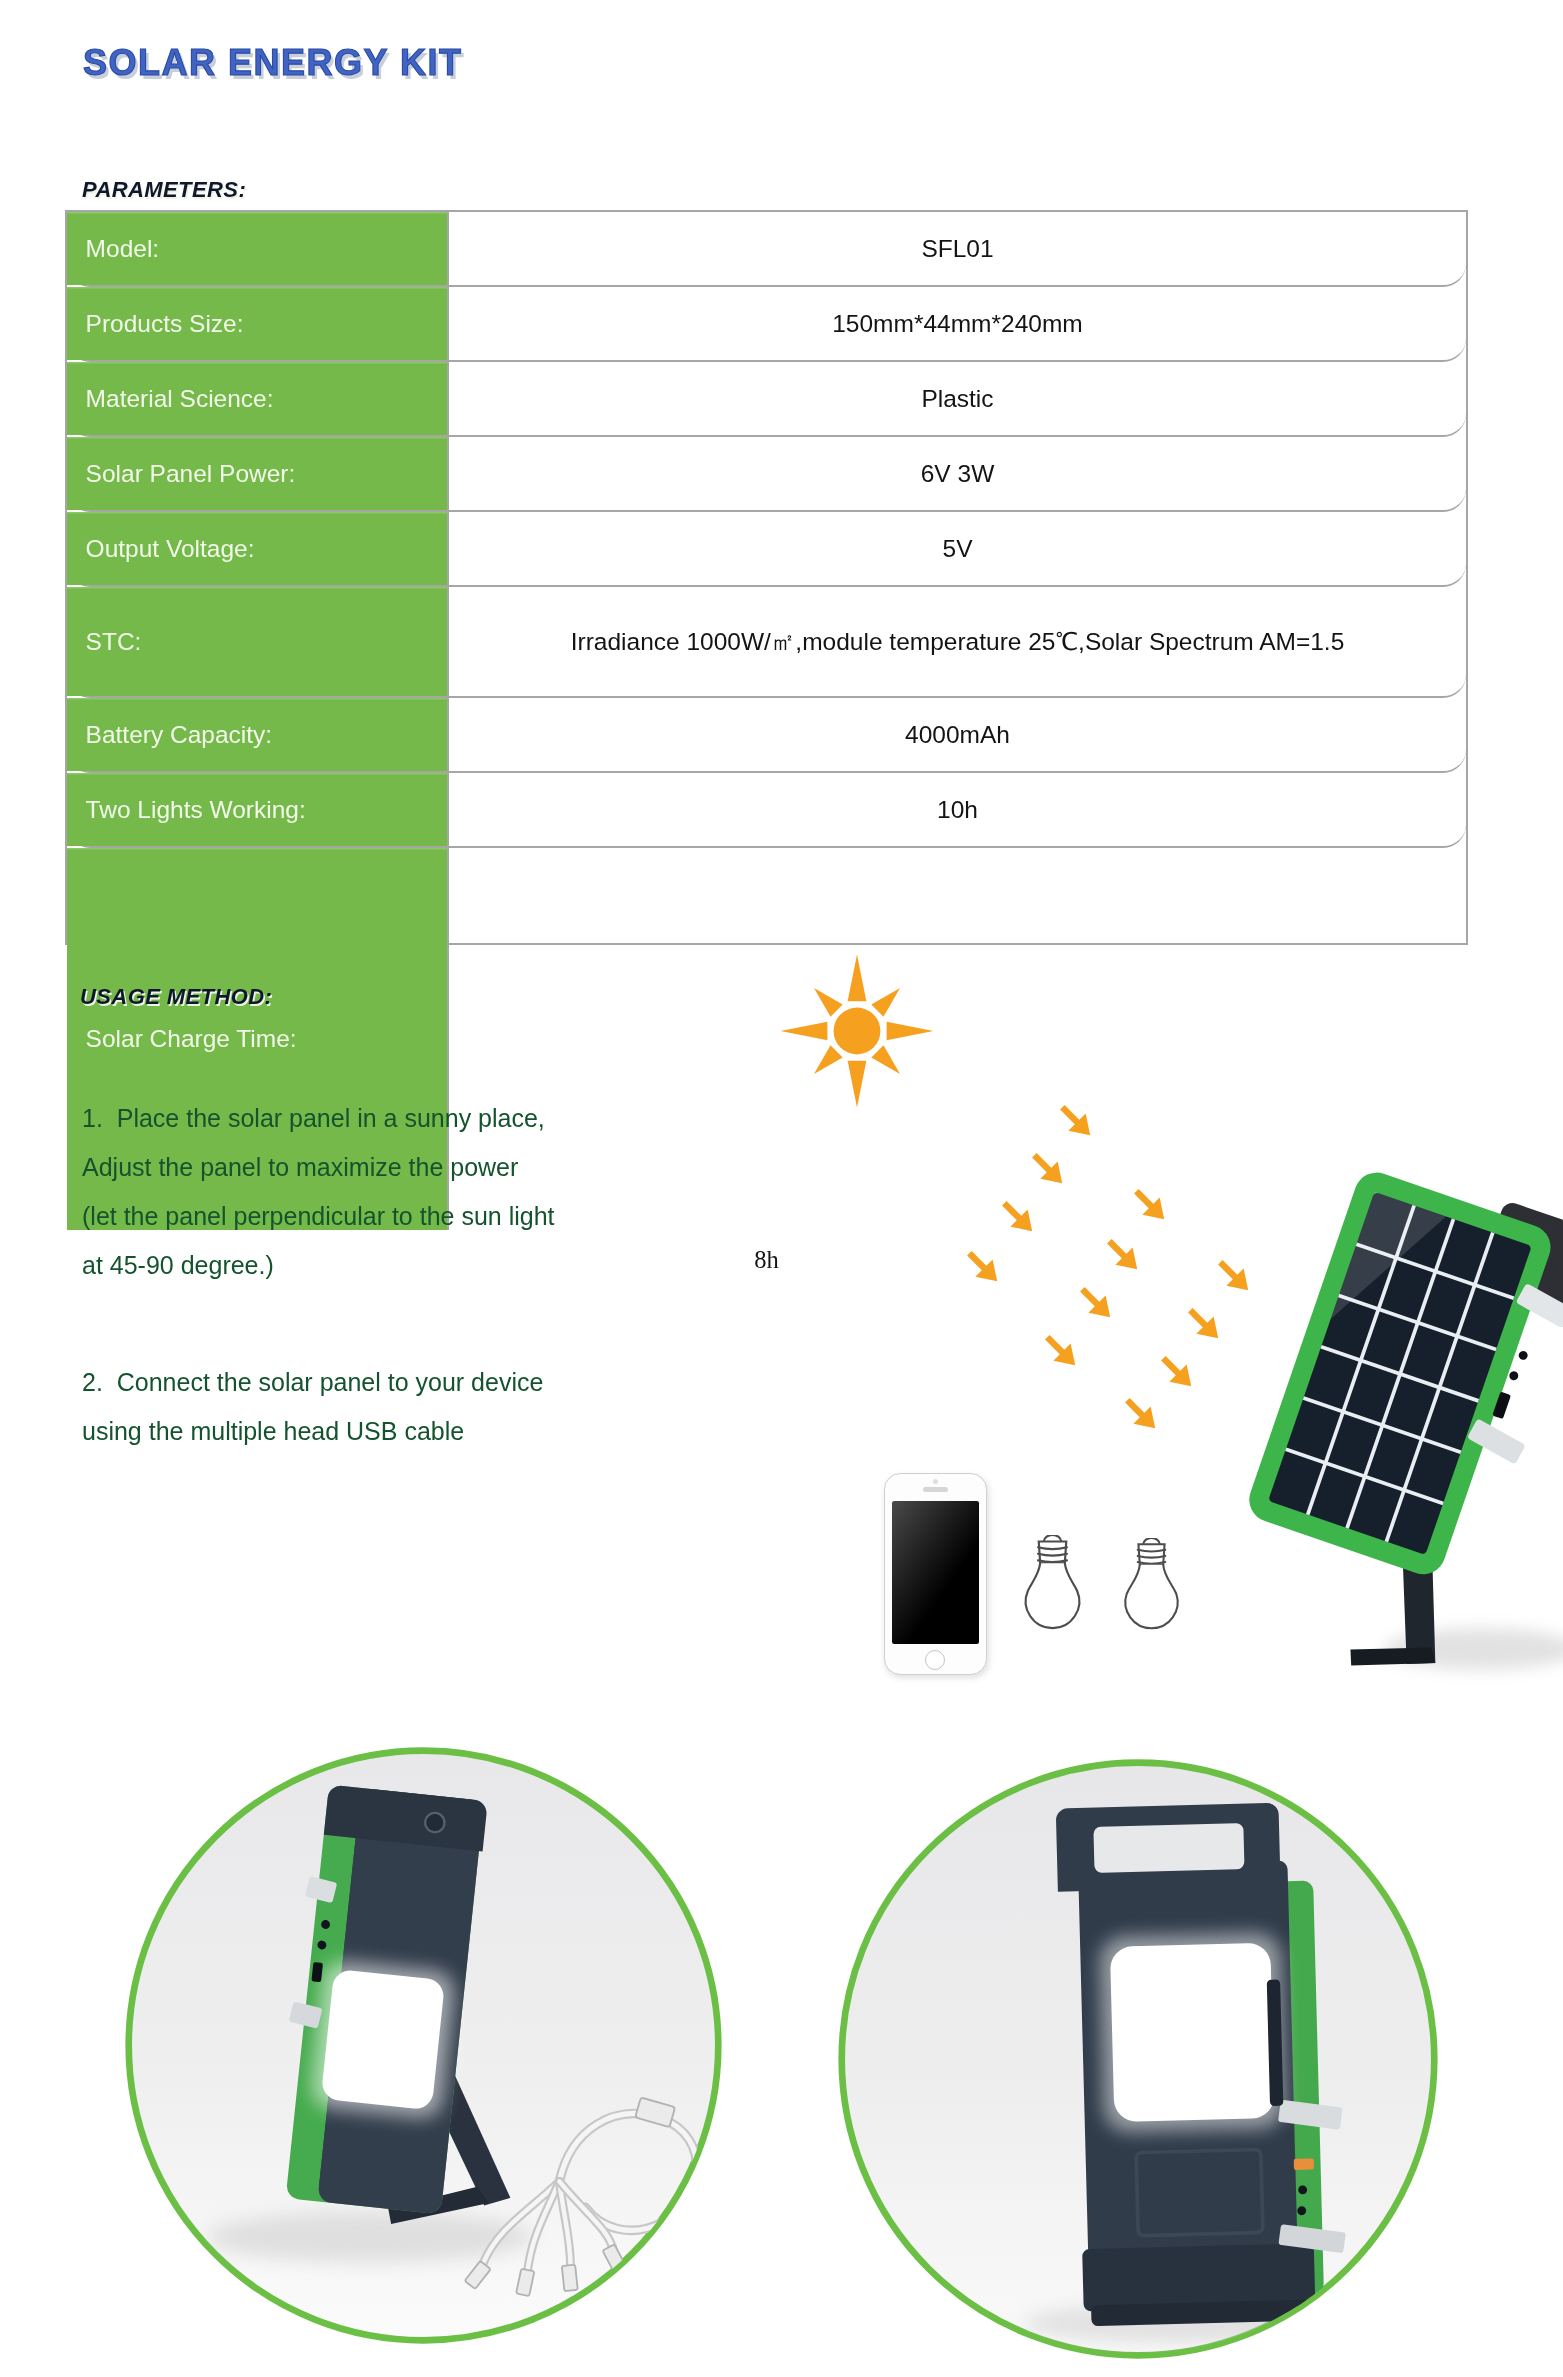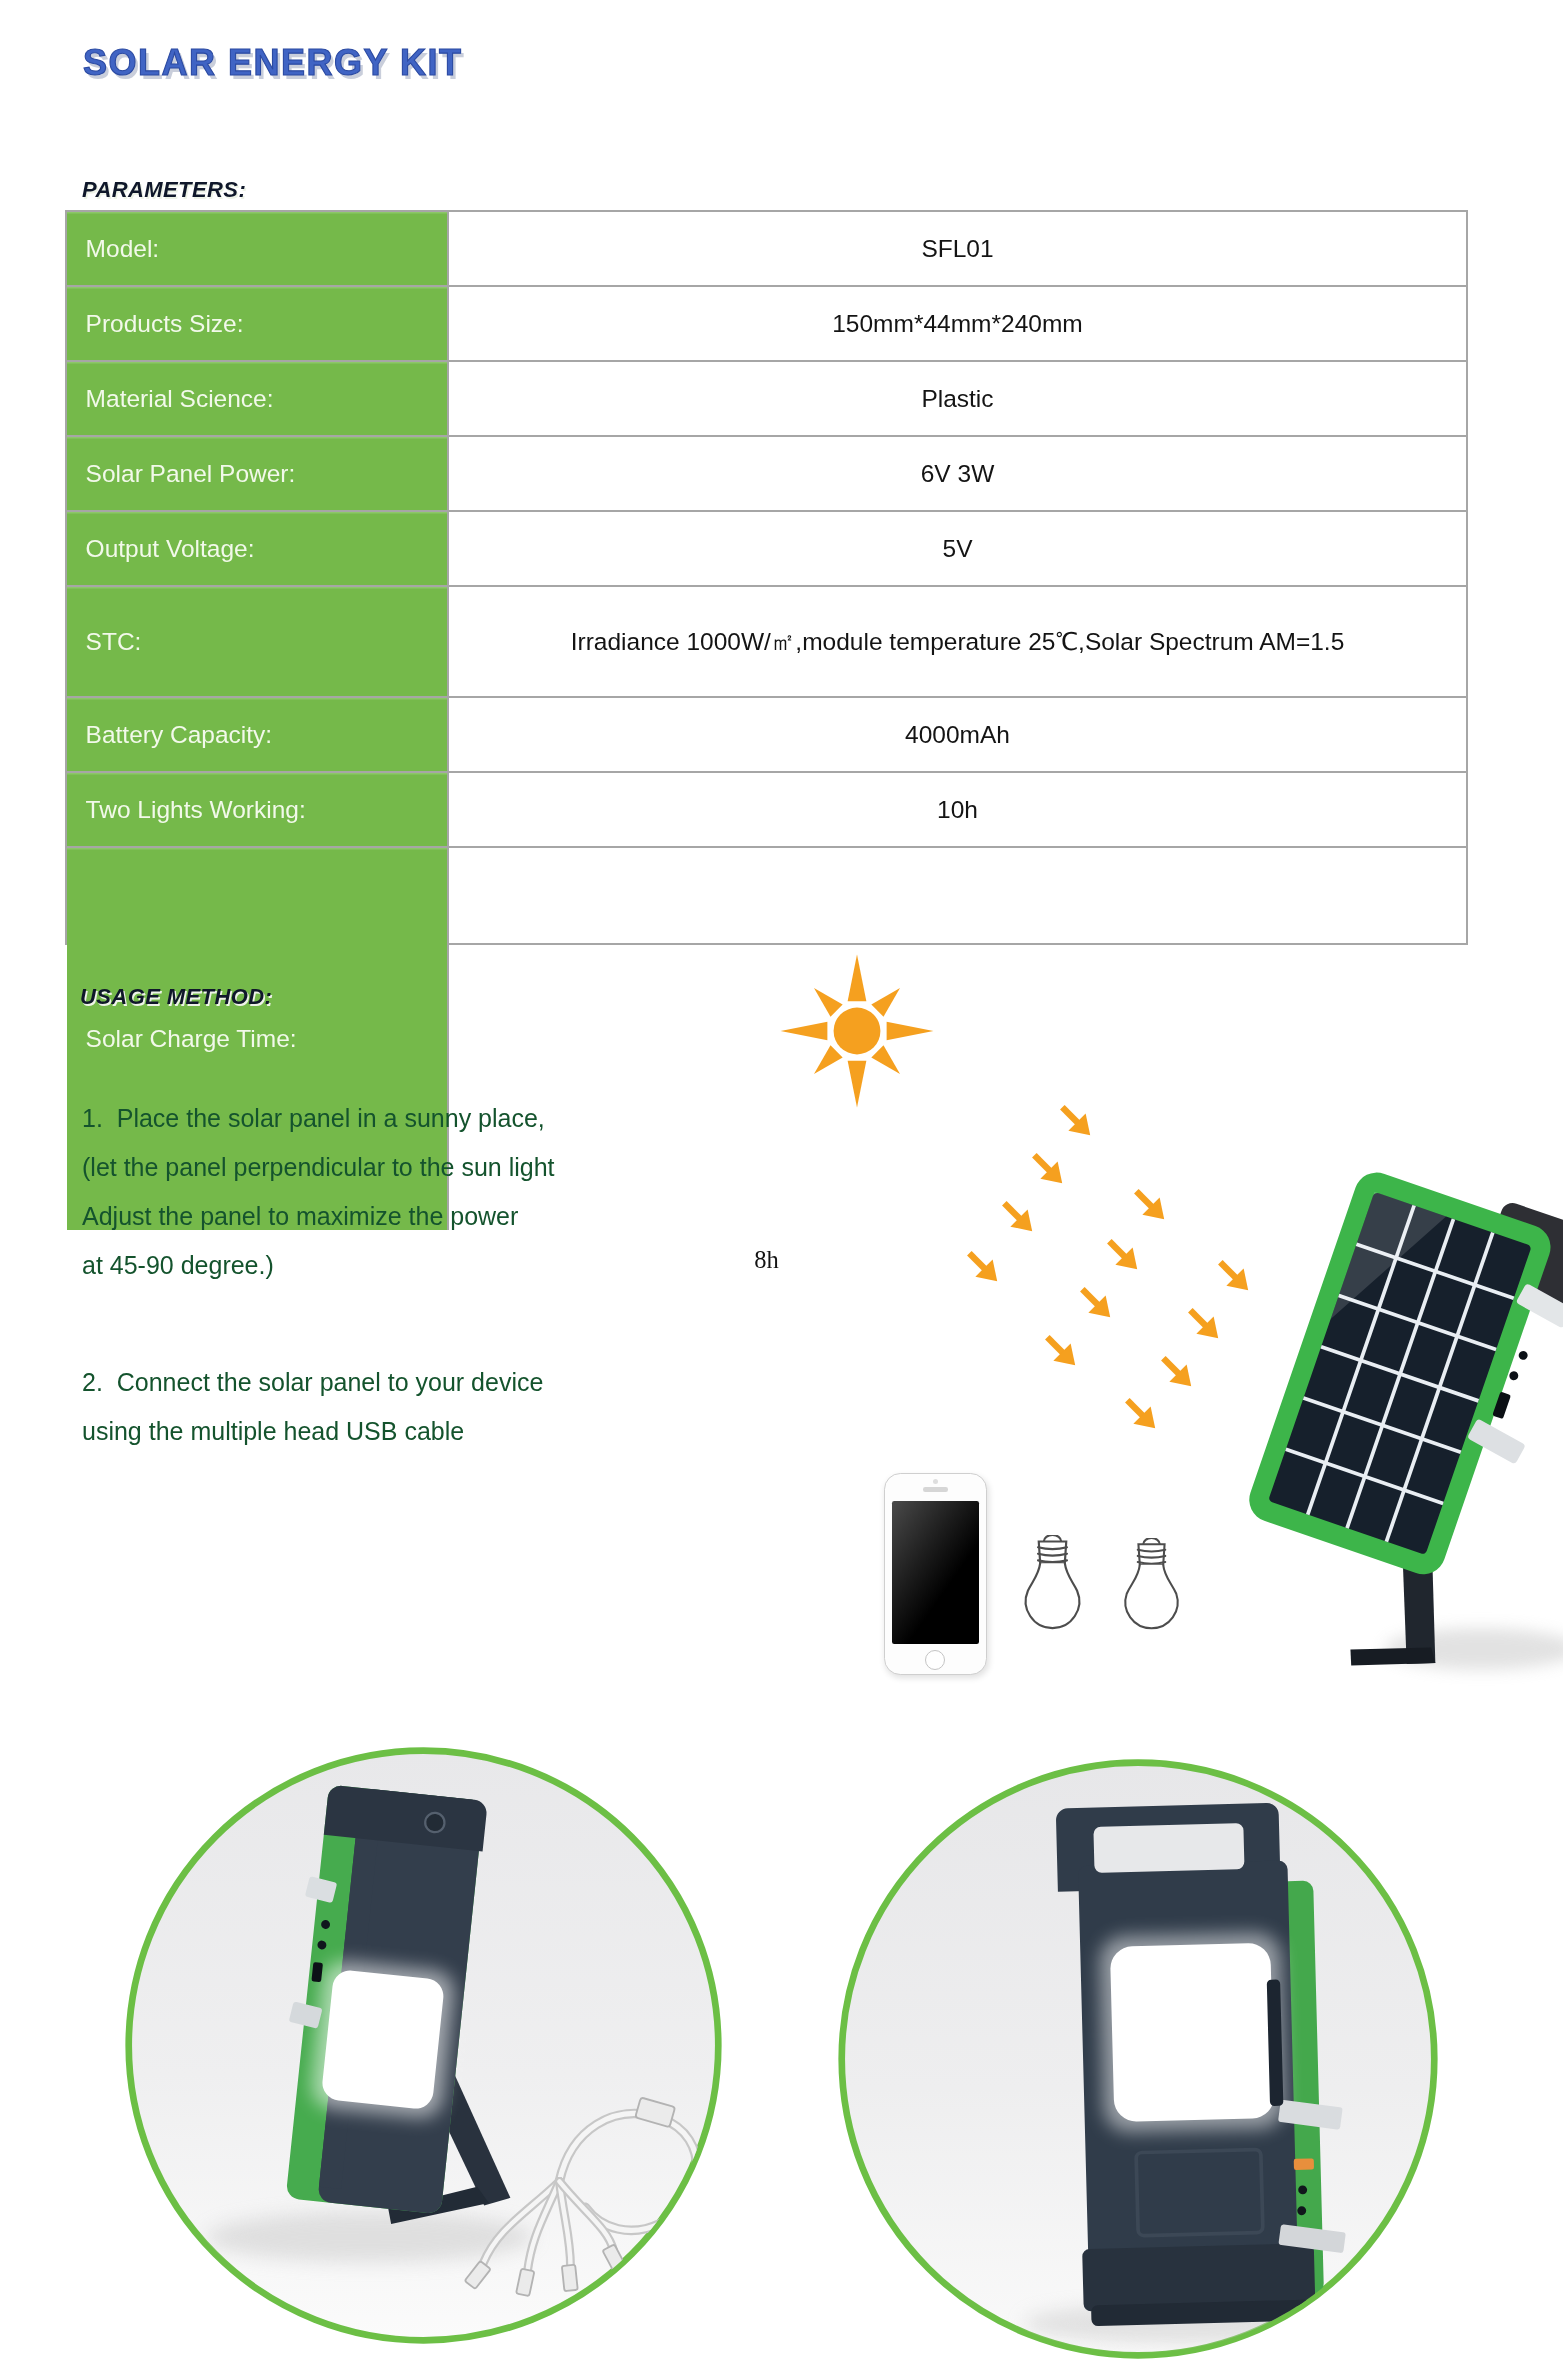--- a/index.html
+++ b/index.html
@@ -12,21 +12,21 @@
              text-shadow:3px 3.7px 0 #c9cedb;}
 
   
   .heading{position:absolute;font-size:22px;font-weight:bold;color:#0f172a;letter-spacing:0.4px;
            text-shadow:1.5px 1.5px 0 #eef3e8;font-style:italic;}
   .heading.params{left:82px;top:177px;}
   .heading.usage{left:80px;top:984px;}
 
   
   .spec-table{position:absolute;left:65px;top:210px;width:1403px;border:2.2px solid #a6a6a6;box-sizing:border-box;background:#fff;}
-  .trow{display:flex;border-bottom:2.2px solid #a6a6a6;box-sizing:border-box;}
+  .trow{display:flex;border-bottom:2.2px solid #a6a6a6;box-sizing:border-box;border-radius:23px;}
   .trow:last-child{border-bottom:none;}
   .h102{height:75px;} .h150{height:111px;} .h128{height:95px;flex-direction:column;}
   .tlabel{width:382px;flex:0 0 382px;background:#75b94a;color:#f2f9ea;font-size:24.5px;
           display:flex;align-items:center;padding-left:18.6px;box-sizing:border-box;
           border-right:2.2px solid #a6a6a6;box-shadow:inset 0 1.5px 0 #8cc768;}
   .tvalue{flex:1;display:flex;align-items:center;justify-content:center;font-size:24.5px;color:#141414;}
   .tvalue.vtop{align-items:flex-start;padding-top:16px;font-family:Liberation Serif, serif;}
 
   
   .usage-block{position:absolute;left:82px;font-size:25px;color:#14532d;}
@@ -112,22 +112,22 @@
     <div class="trow h128">
       <div class="tlabel">Solar Charge Time:</div>
       <div class="tvalue vtop">8h</div>
     </div>
   </div>
 
   <div class="heading usage">USAGE METHOD:</div>
 
   <div class="usage-block step1">
     <div class="usage-line">1.  Place the solar panel in a sunny place,</div>
+    <div class="usage-line">Adjust the panel to maximize the power</div>
     <div class="usage-line">(let the panel perpendicular to the sun light</div>
-    <div class="usage-line">Adjust the panel to maximize the power</div>
     <div class="usage-line">at 45-90 degree.)</div>
   </div>
   <div class="usage-block step2">
     <div class="usage-line">2.  Connect the solar panel to your device</div>
     <div class="usage-line">using the multiple head USB cable</div>
   </div>
 
   <div class="sun">
     <svg viewBox="0 0 200 200" width="156" height="158">
       <g fill="#f5a01f">

